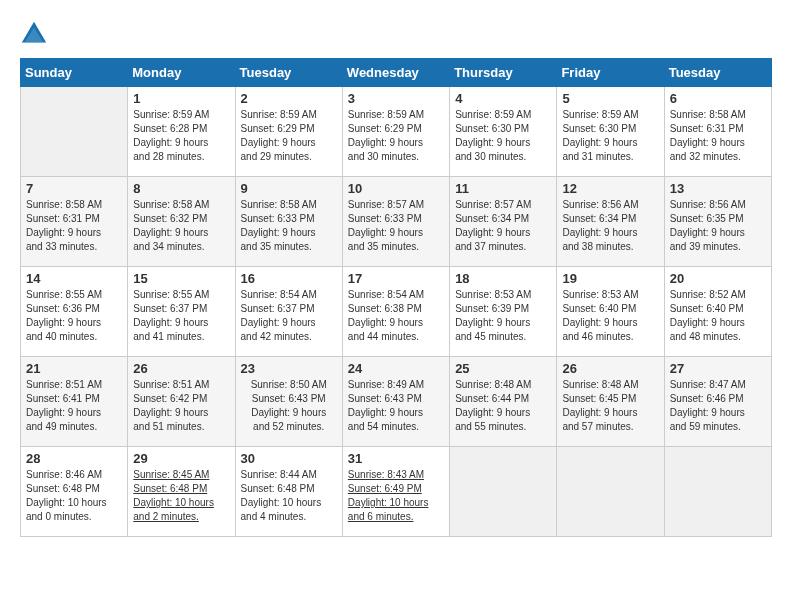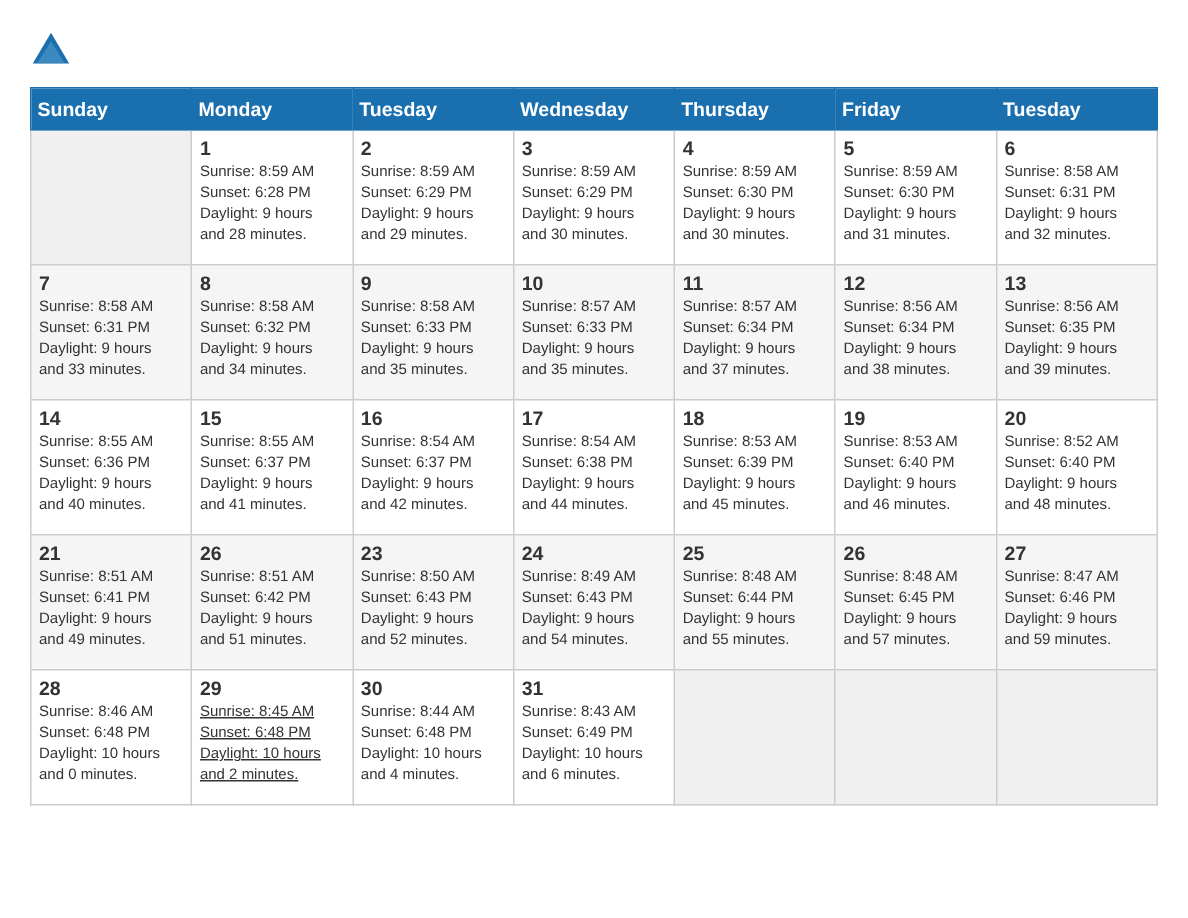--- a/index.html
+++ b/index.html
@@ -291,21 +291,21 @@
         </td>
         <td>
           <span class="day-number">26</span>
           <div class="day-info" style="white-space: pre-line;">Sunrise: 8:51 AM
 Sunset: 6:42 PM
 Daylight: 9 hours
 and 51 minutes.</div>
         </td>
         <td>
           <span class="day-number">23</span>
-          <div class="day-info" style="white-space: pre-line;">Sunrise: 8:50 AM
+          <div class="day-info" style="white-space: pre-line; text-align: center;">Sunrise: 8:50 AM
 Sunset: 6:43 PM
 Daylight: 9 hours
 and 52 minutes.</div>
         </td>
         <td>
           <span class="day-number">24</span>
           <div class="day-info" style="white-space: pre-line;">Sunrise: 8:49 AM
 Sunset: 6:43 PM
 Daylight: 9 hours
 and 54 minutes.</div>
@@ -349,21 +349,21 @@
         </td>
         <td>
           <span class="day-number">30</span>
           <div class="day-info" style="white-space: pre-line;">Sunrise: 8:44 AM
 Sunset: 6:48 PM
 Daylight: 10 hours
 and 4 minutes.</div>
         </td>
         <td>
           <span class="day-number">31</span>
-          <div class="day-info" style="white-space: pre-line;">Sunrise: 8:43 AM
+          <div class="day-info" style="white-space: pre-line; text-decoration: underline;">Sunrise: 8:43 AM
 Sunset: 6:49 PM
 Daylight: 10 hours
 and 6 minutes.</div>
         </td>
         <td class="empty-cell"></td>
         <td class="empty-cell"></td>
         <td class="empty-cell"></td>
       </tr>
     </tbody>
 </table>

